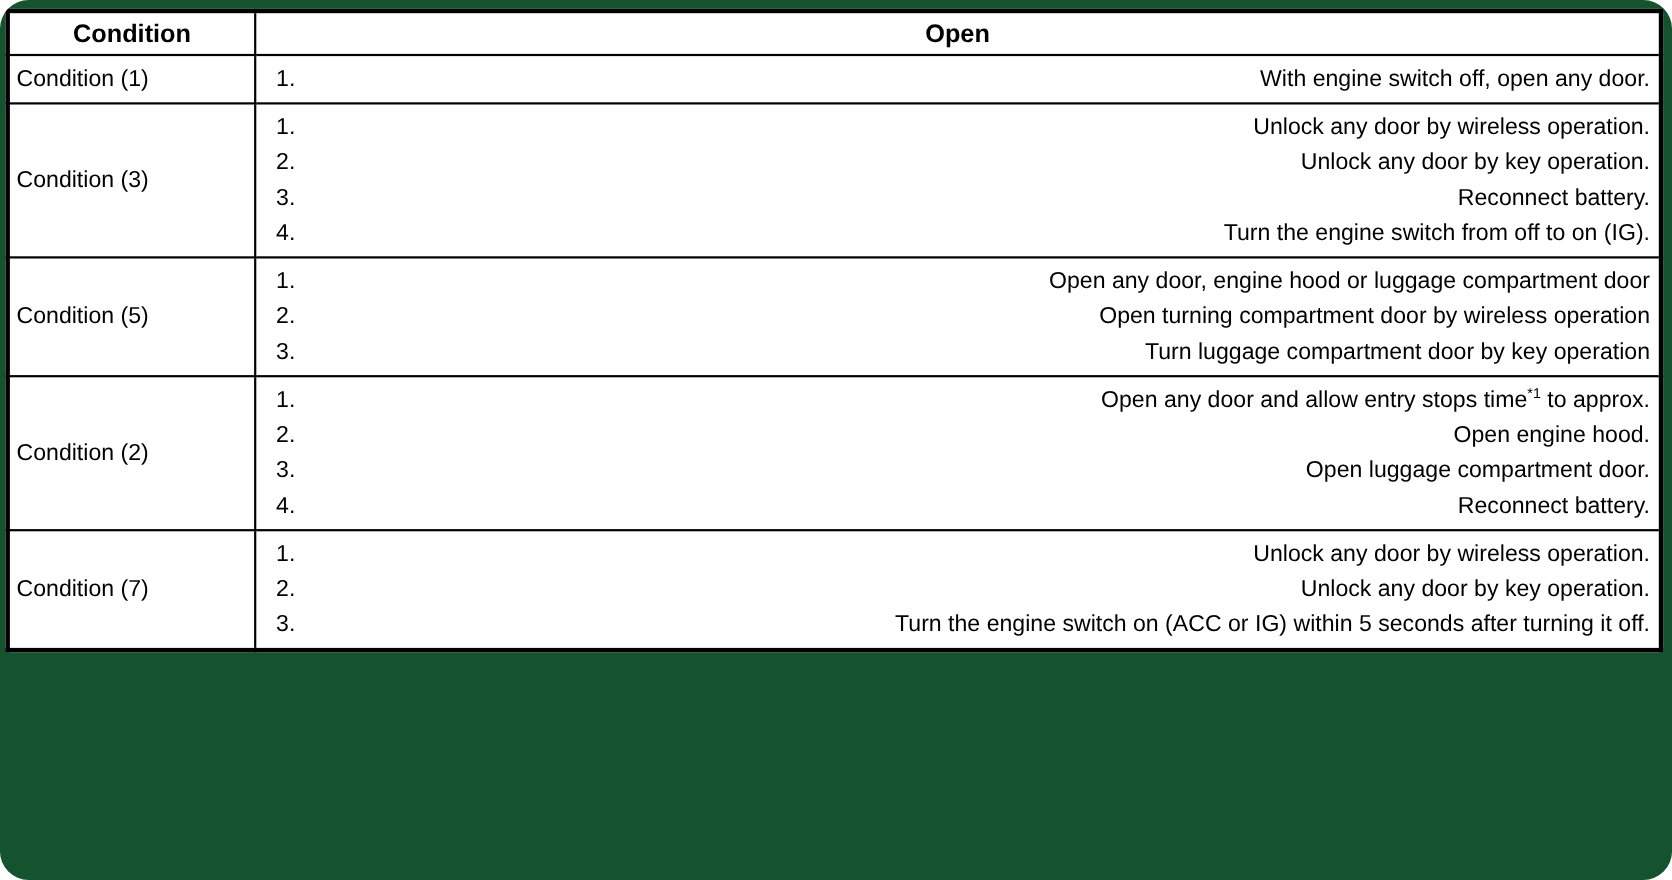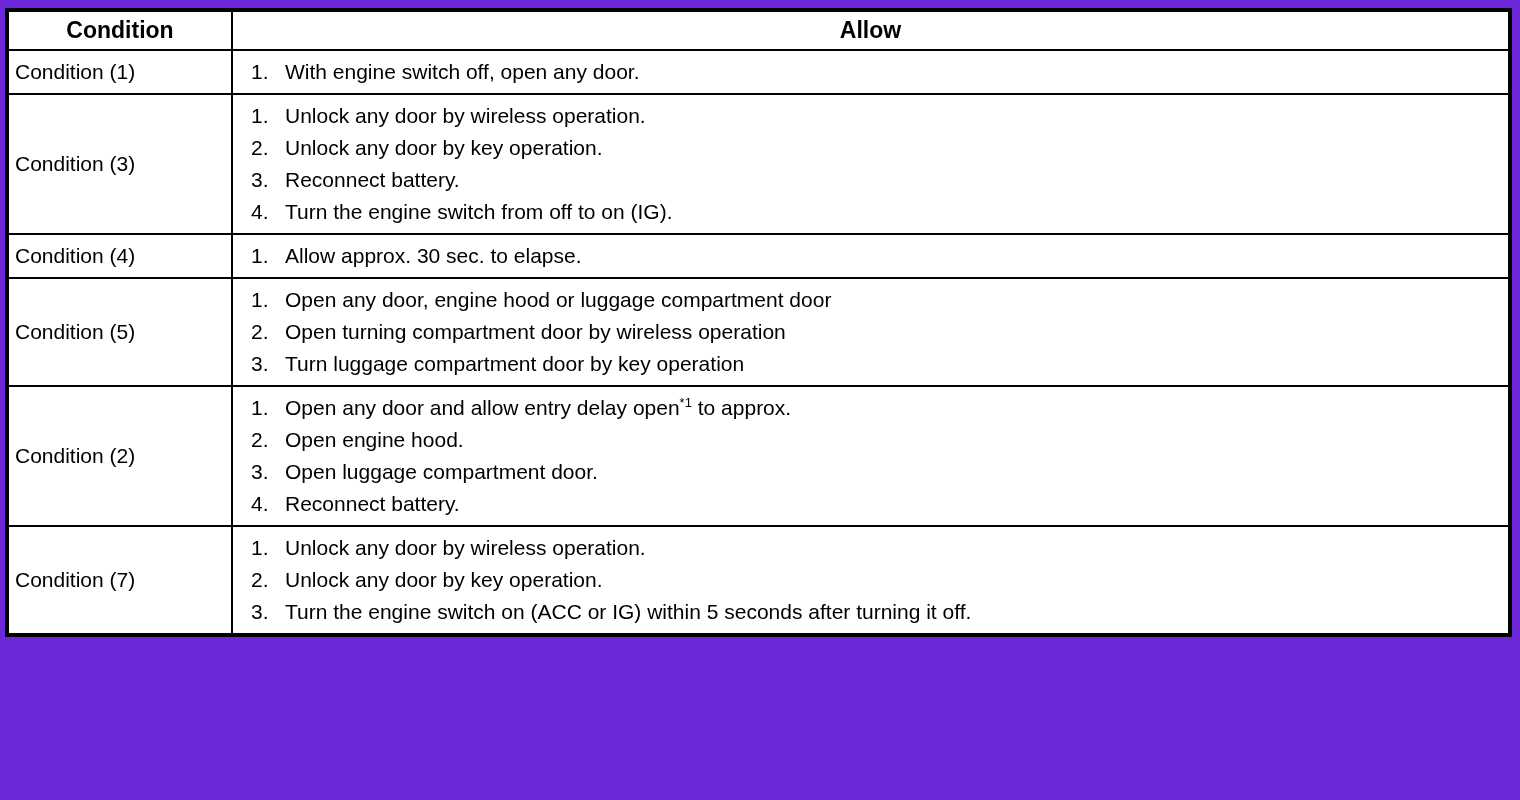--- a/index.html
+++ b/index.html
@@ -5,22 +5,23 @@
   * { margin: 0; padding: 0; box-sizing: border-box; }
   html, body {
     width: 1520px; height: 800px;
     background: #ffffff;
     font-family: "Liberation Sans", "DejaVu Sans", sans-serif;
     color: #000000;
   }
   .page {
     position: relative;
     width: 1520px; height: 800px;
-    background: #6d28d9;
+    background: #14532d;
     overflow: hidden;
+    border-radius: 26px;
   }
   table.cond-table {
     position: absolute;
     left: 5px; top: 8px;
     width: 1507px;
     border-collapse: collapse;
     table-layout: fixed;
     background: #ffffff;
   }
   table.cond-table, table.cond-table th, table.cond-table td {
@@ -57,40 +58,41 @@
   }
   .item-line {
     display: flex;
     align-items: baseline;
   }
   .item-line .num {
     flex: 0 0 34px;
   }
   .item-line .txt {
     flex: 1 1 auto;
+    text-align: right;
   }
   sup.fn {
     font-size: 13px;
     line-height: 0;
     vertical-align: super;
   }
 </style>
 </head>
 <body>
 
 <div class="page">
   <table class="cond-table">
     <colgroup>
       <col class="col-cond">
       <col class="col-item">
     </colgroup>
     <thead>
       <tr>
         <th>Condition</th>
-        <th>Allow</th>
+        <th>Open</th>
       </tr>
     </thead>
     <tbody id="table-body">
         <tr>
           <td class="cond-cell">Condition (1)</td>
           <td class="item-cell">
             <div class="item-line">
               <span class="num">1.</span>
               <span class="txt"><span>With engine switch off, open any door.</span></span>
             </div>
@@ -111,29 +113,20 @@
               <span class="num">3.</span>
               <span class="txt"><span>Reconnect battery.</span></span>
             </div>
             <div class="item-line">
               <span class="num">4.</span>
               <span class="txt"><span>Turn the engine switch from off to on (IG).</span></span>
             </div>
           </td>
         </tr>
         <tr>
-          <td class="cond-cell">Condition (4)</td>
-          <td class="item-cell">
-            <div class="item-line">
-              <span class="num">1.</span>
-              <span class="txt"><span>Allow approx. 30 sec. to elapse.</span></span>
-            </div>
-          </td>
-        </tr>
-        <tr>
           <td class="cond-cell">Condition (5)</td>
           <td class="item-cell">
             <div class="item-line">
               <span class="num">1.</span>
               <span class="txt"><span>Open any door, engine hood or luggage compartment door</span></span>
             </div>
             <div class="item-line">
               <span class="num">2.</span>
               <span class="txt"><span>Open turning compartment door by wireless operation</span></span>
             </div>
@@ -141,21 +134,21 @@
               <span class="num">3.</span>
               <span class="txt"><span>Turn luggage compartment door by key operation</span></span>
             </div>
           </td>
         </tr>
         <tr>
           <td class="cond-cell">Condition (2)</td>
           <td class="item-cell">
             <div class="item-line">
               <span class="num">1.</span>
-              <span class="txt"><span>Open any door and allow entry delay open</span><sup class="fn">*1</sup><span> to approx.</span></span>
+              <span class="txt"><span>Open any door and allow entry stops time</span><sup class="fn">*1</sup><span> to approx.</span></span>
             </div>
             <div class="item-line">
               <span class="num">2.</span>
               <span class="txt"><span>Open engine hood.</span></span>
             </div>
             <div class="item-line">
               <span class="num">3.</span>
               <span class="txt"><span>Open luggage compartment door.</span></span>
             </div>
             <div class="item-line">

